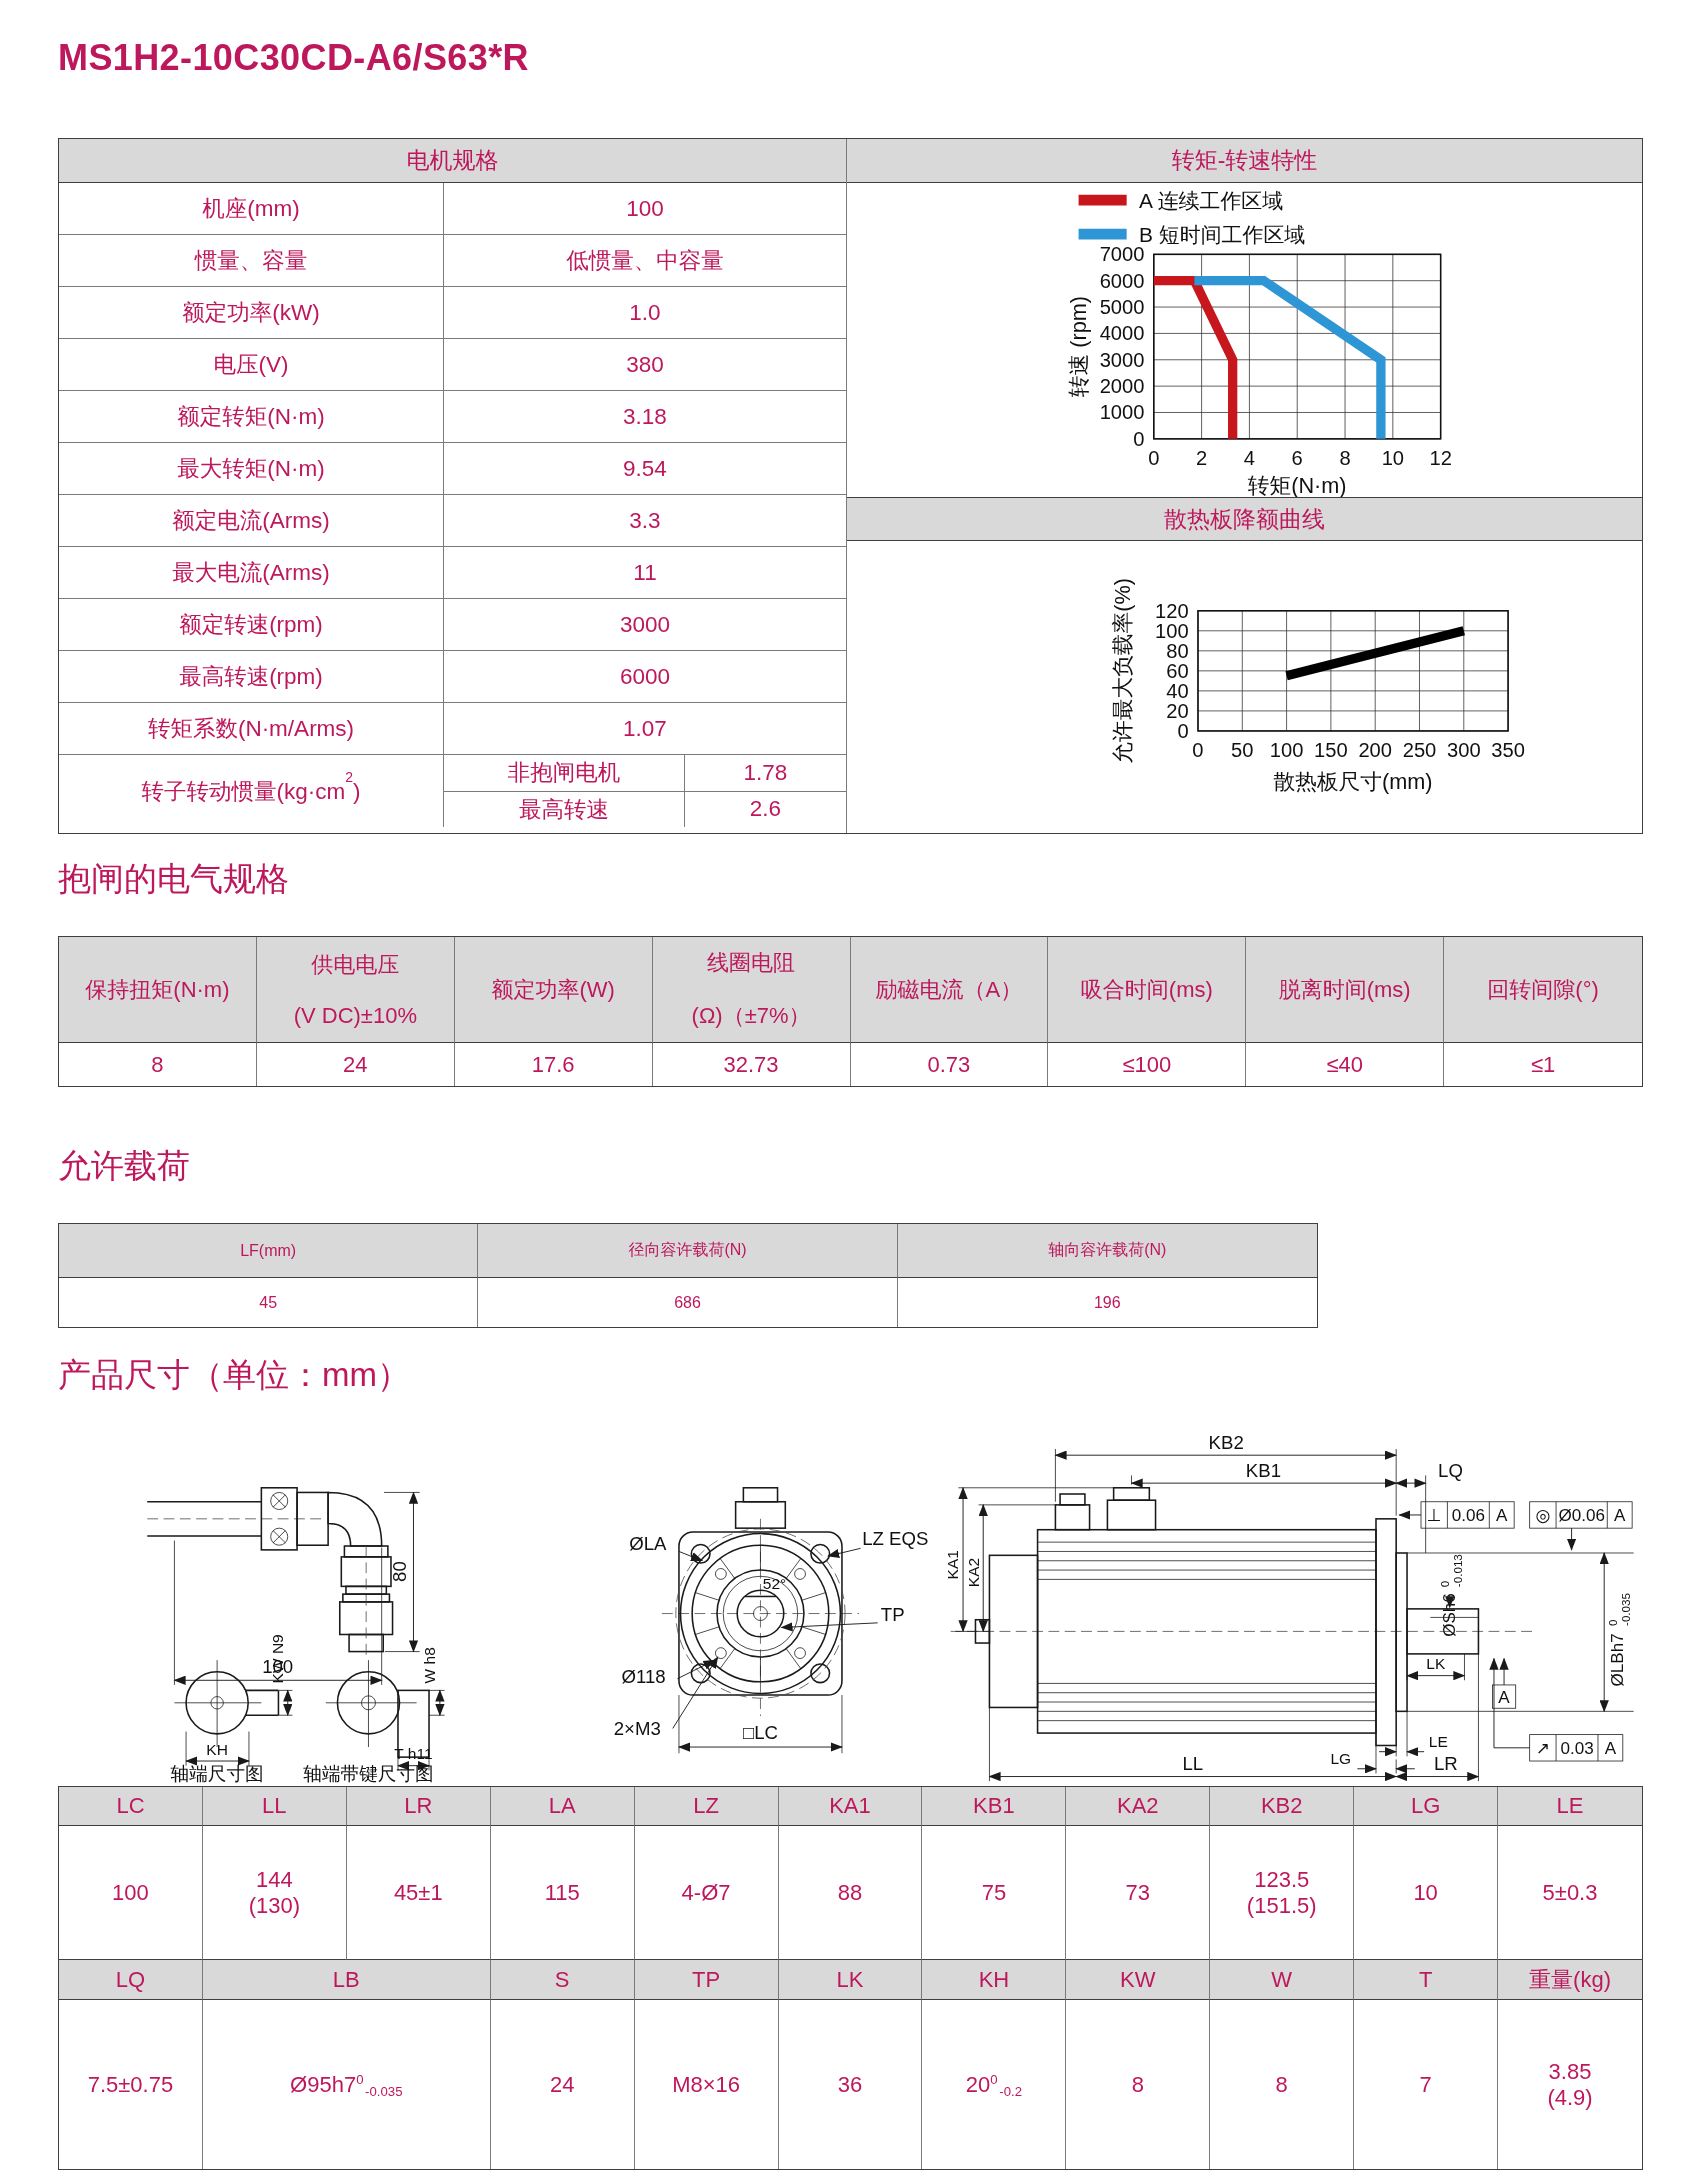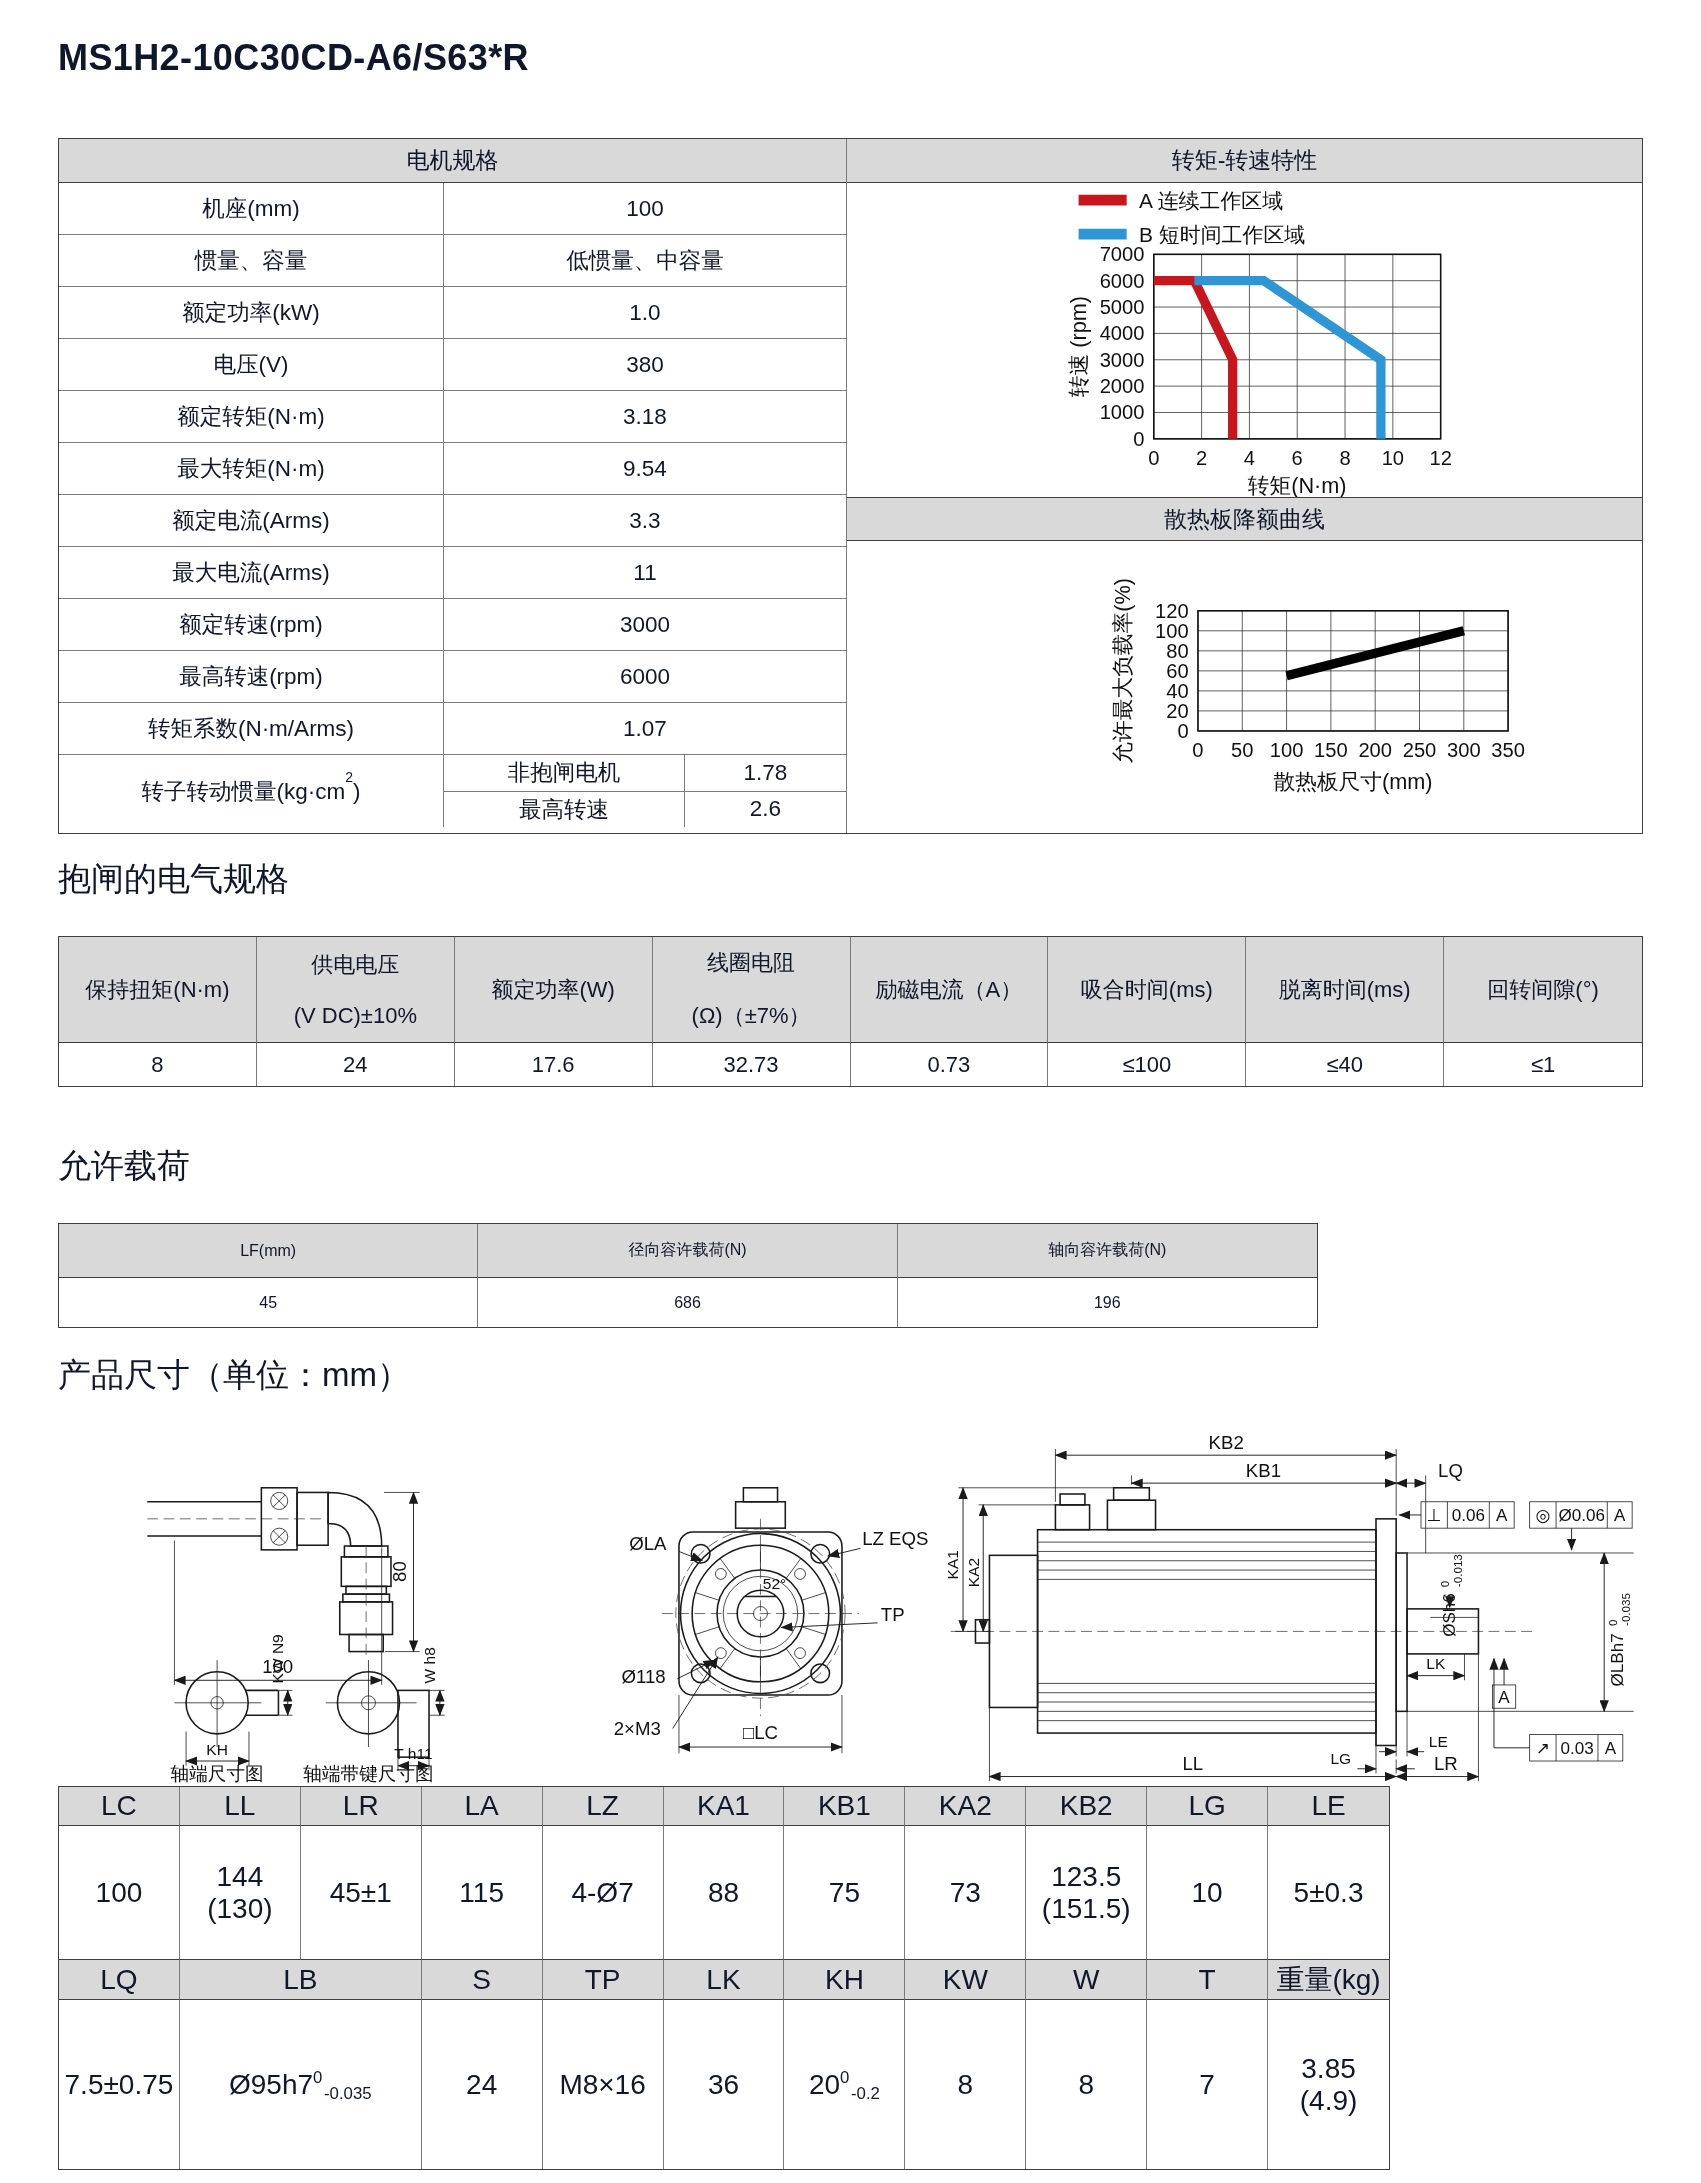--- a/index.html
+++ b/index.html
@@ -1,17 +1,17 @@
 <!DOCTYPE html>
 <html style="font-size:12.4px"><head>
 <meta charset="utf-8">
 <style>
   html,body{margin:0;padding:0;background:#fff;}
   .page{position:relative;width:1702px;height:2183px;background:#fff;overflow:hidden;
-        font-family:"Liberation Sans","DejaVu Sans",sans-serif;color:#0f172a;}
+        font-family:"Liberation Sans","DejaVu Sans",sans-serif;color:#be185d;}
   *{box-sizing:border-box;}
 
   .title{position:absolute;left:58px;top:37px;font-size:36px;font-weight:700;letter-spacing:0.4px;}
 
   
   .spec{position:absolute;left:58px;top:138px;width:1585px;height:696px;border:1.6px solid #3f3f3f;display:flex;}
   .spec-left{width:790px;border-right:0.8px solid #7a7a7a;display:flex;flex-direction:column;}
   .spec-right{flex:1;display:flex;flex-direction:column;}
   .hdr{height:44px;background:#d9d9d9;border-bottom:1.6px solid #3f3f3f;display:flex;align-items:center;justify-content:center;
        font-size:23px;}
@@ -62,22 +62,22 @@
   .fin{stroke:#1a1a1a;stroke-width:1;fill:none;}
   .cl{stroke:#444;stroke-width:1;fill:none;stroke-dasharray:14 7;}
   .dim{stroke:#1a1a1a;stroke-width:1.2;fill:none;}
   .ext{stroke:#1a1a1a;stroke-width:1;fill:none;}
   text.lbl{font-size:24px;fill:#111;font-family:inherit;}
   text.lbl-s{font-size:20px;fill:#111;}
   text.tol{font-size:22px;fill:#111;}
   text.tolsup{font-size:15px;fill:#111;}
 
   
-  .dims-table{position:absolute;left:58px;top:1786px;width:1332px;border:1.6px solid #3f3f3f;
-    display:grid;grid-template-columns:repeat(11,1fr);grid-template-rows:39px 134px 40px 169px;font-size:28px;}
+  .dims-table{position:absolute;left:58px;top:1786px;width:1585px;border:1.6px solid #3f3f3f;
+    display:grid;grid-template-columns:repeat(11,1fr);grid-template-rows:39px 134px 40px 169px;font-size:22px;}
   .dims-table .h{background:#d9d9d9;border-right:0.8px solid #7a7a7a;border-bottom:1.6px solid #3f3f3f;
     display:flex;align-items:center;justify-content:center;}
   .dims-table .h.last{border-right:none;}
   .dims-table .c{border-right:0.8px solid #7a7a7a;border-bottom:1.6px solid #3f3f3f;
     display:flex;flex-direction:column;align-items:center;justify-content:center;text-align:right;}
   .dims-table .c.last{border-right:none;}
   .dims-table .c.bottom{border-bottom:none;}
   .span2{grid-column:span 2;}
   .tsup{font-size:0.6em;position:relative;top:-0.6em;}
   .tsub{font-size:0.6em;position:relative;top:0.35em;margin-left:1.6px;}

